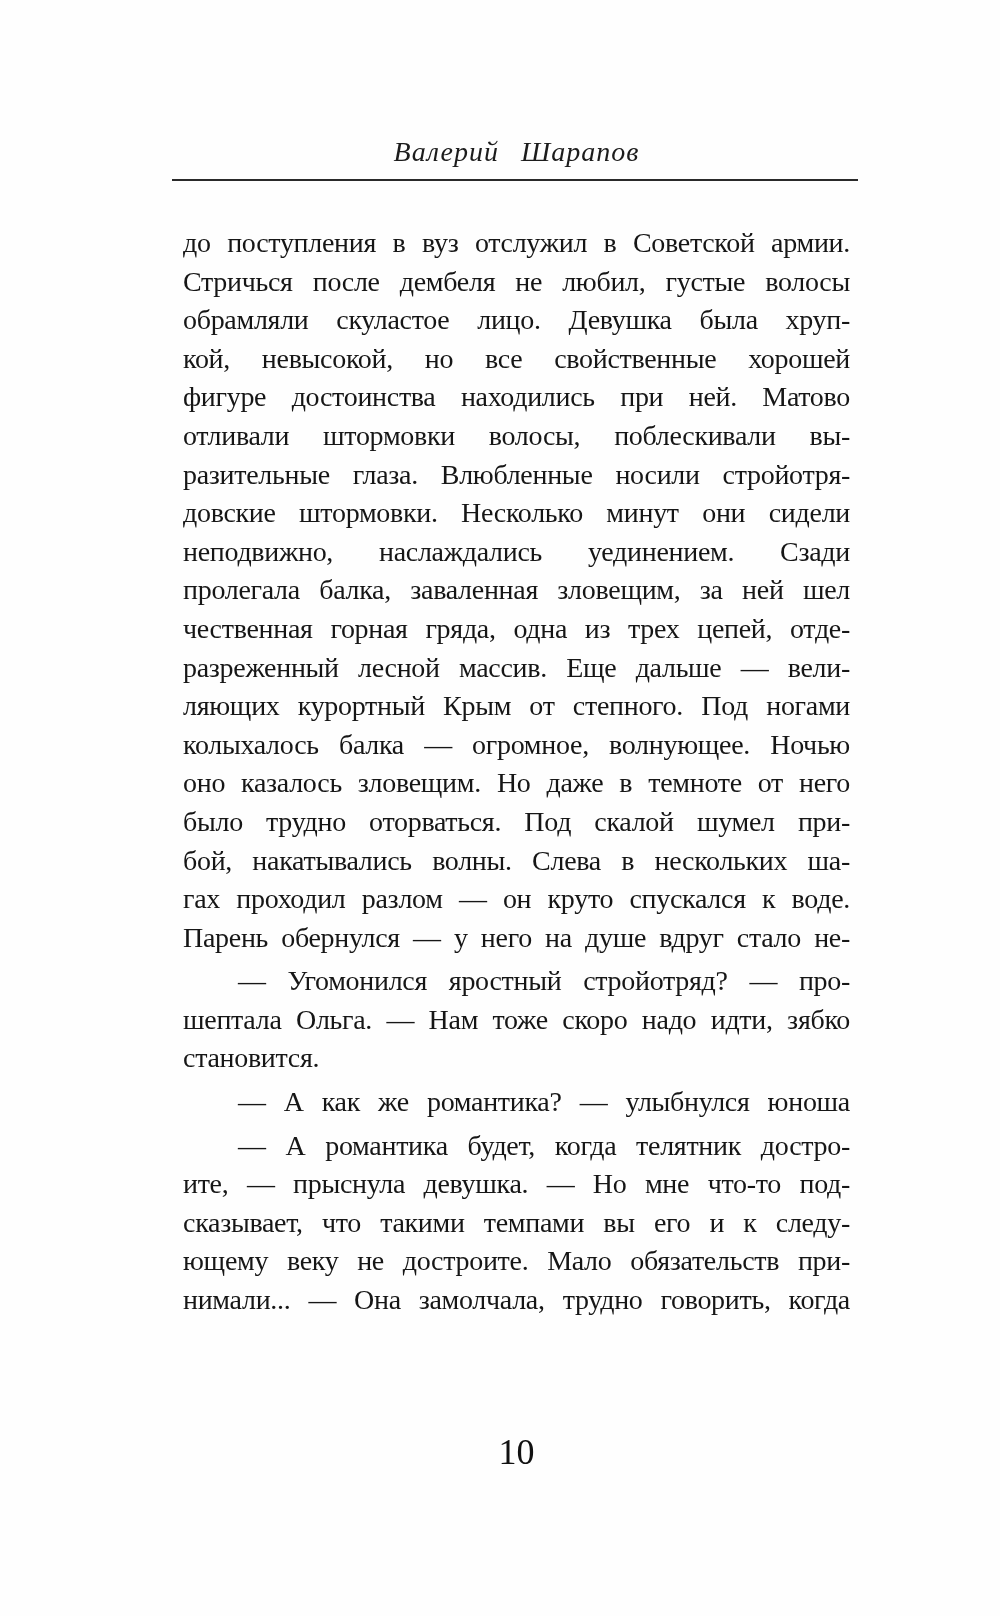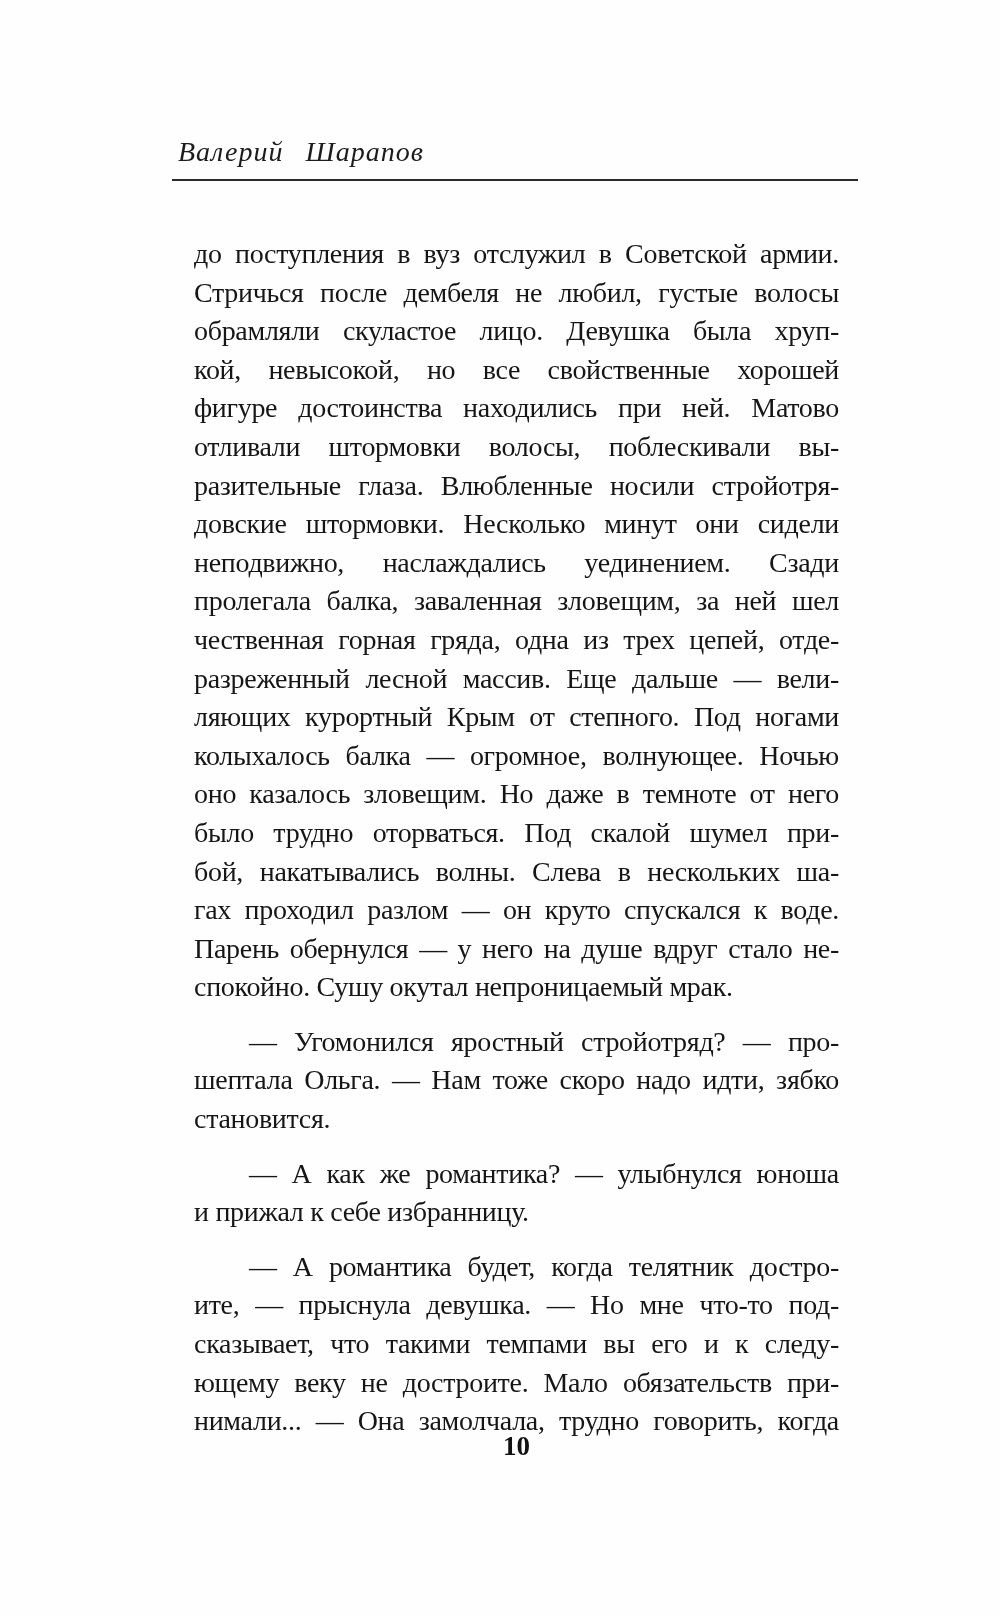--- a/index.html
+++ b/index.html
@@ -15,21 +15,21 @@
     background: #fefefe;
     color: #161616;
     font-family: "Liberation Serif", "DejaVu Serif", serif;
     overflow: hidden;
   }
   .running-header {
     position: absolute;
     top: 136px;
     left: 178px;
     width: 677px;
-    text-align: left;
+    text-align: center;
     font-style: italic;
     font-size: 28px;
     letter-spacing: 1px;
     word-spacing: 14px;
     color: #1c1c1c;
   }
   .header-rule {
     position: absolute;
     top: 179px;
     left: 172px;
@@ -41,36 +41,36 @@
   }
   .body-text {
     position: absolute;
     top: 219px;
     left: 178px;
     width: 677px;
     font-size: 28px;
     line-height: 38.6px;
     letter-spacing: -0.3px;
   }
-  .para { margin: 16px; padding: 0; }
+  .para { margin: 5px; padding: 0; }
   .line {
     text-align: justify;
     text-align-last: justify;
     white-space: normal;
   }
   .line.flush { text-align-last: left; }
   .line.indent { text-indent: 55px; }
   .page-number {
     position: absolute;
     top: 1431px;
     left: 178px;
     width: 677px;
     text-align: center;
-    font-size: 27px;
-    font-weight: bold;
+    font-size: 36px;
+    font-weight: normal;
     color: #111;
   }
 </style>
 </head>
 <body>
 
 <div class="page">
 
   <div class="running-header">
     <span>Валерий Шарапов</span>
@@ -92,30 +92,28 @@
         <div class="line">пролегала балка, заваленная зловещим, за ней шел</div>
         <div class="line">чественная горная гряда, одна из трех цепей, отде-</div>
         <div class="line">разреженный лесной массив. Еще дальше — вели-</div>
         <div class="line">ляющих курортный Крым от степного. Под ногами</div>
         <div class="line">колыхалось балка — огромное, волнующее. Ночью</div>
         <div class="line">оно казалось зловещим. Но даже в темноте от него</div>
         <div class="line">было трудно оторваться. Под скалой шумел при-</div>
         <div class="line">бой, накатывались волны. Слева в нескольких ша-</div>
         <div class="line">гах проходил разлом — он круто спускался к воде.</div>
         <div class="line">Парень обернулся — у него на душе вдруг стало не-</div>
-        <div class="line flush">спокойно. Сушу окутал непроницаемый мрак.</div>
       </div>
       <div class="para">
         <div class="line indent">— Угомонился яростный стройотряд? — про-</div>
         <div class="line">шептала Ольга. — Нам тоже скоро надо идти, зябко</div>
         <div class="line flush">становится.</div>
       </div>
       <div class="para">
         <div class="line indent">— А как же романтика? — улыбнулся юноша</div>
-        <div class="line flush">и прижал к себе избранницу.</div>
       </div>
       <div class="para">
         <div class="line indent">— А романтика будет, когда телятник достро-</div>
         <div class="line">ите, — прыснула девушка. — Но мне что-то под-</div>
         <div class="line">сказывает, что такими темпами вы его и к следу-</div>
         <div class="line">ющему веку не достроите. Мало обязательств при-</div>
         <div class="line">нимали... — Она замолчала, трудно говорить, когда</div>
       </div>
     </div>
 

